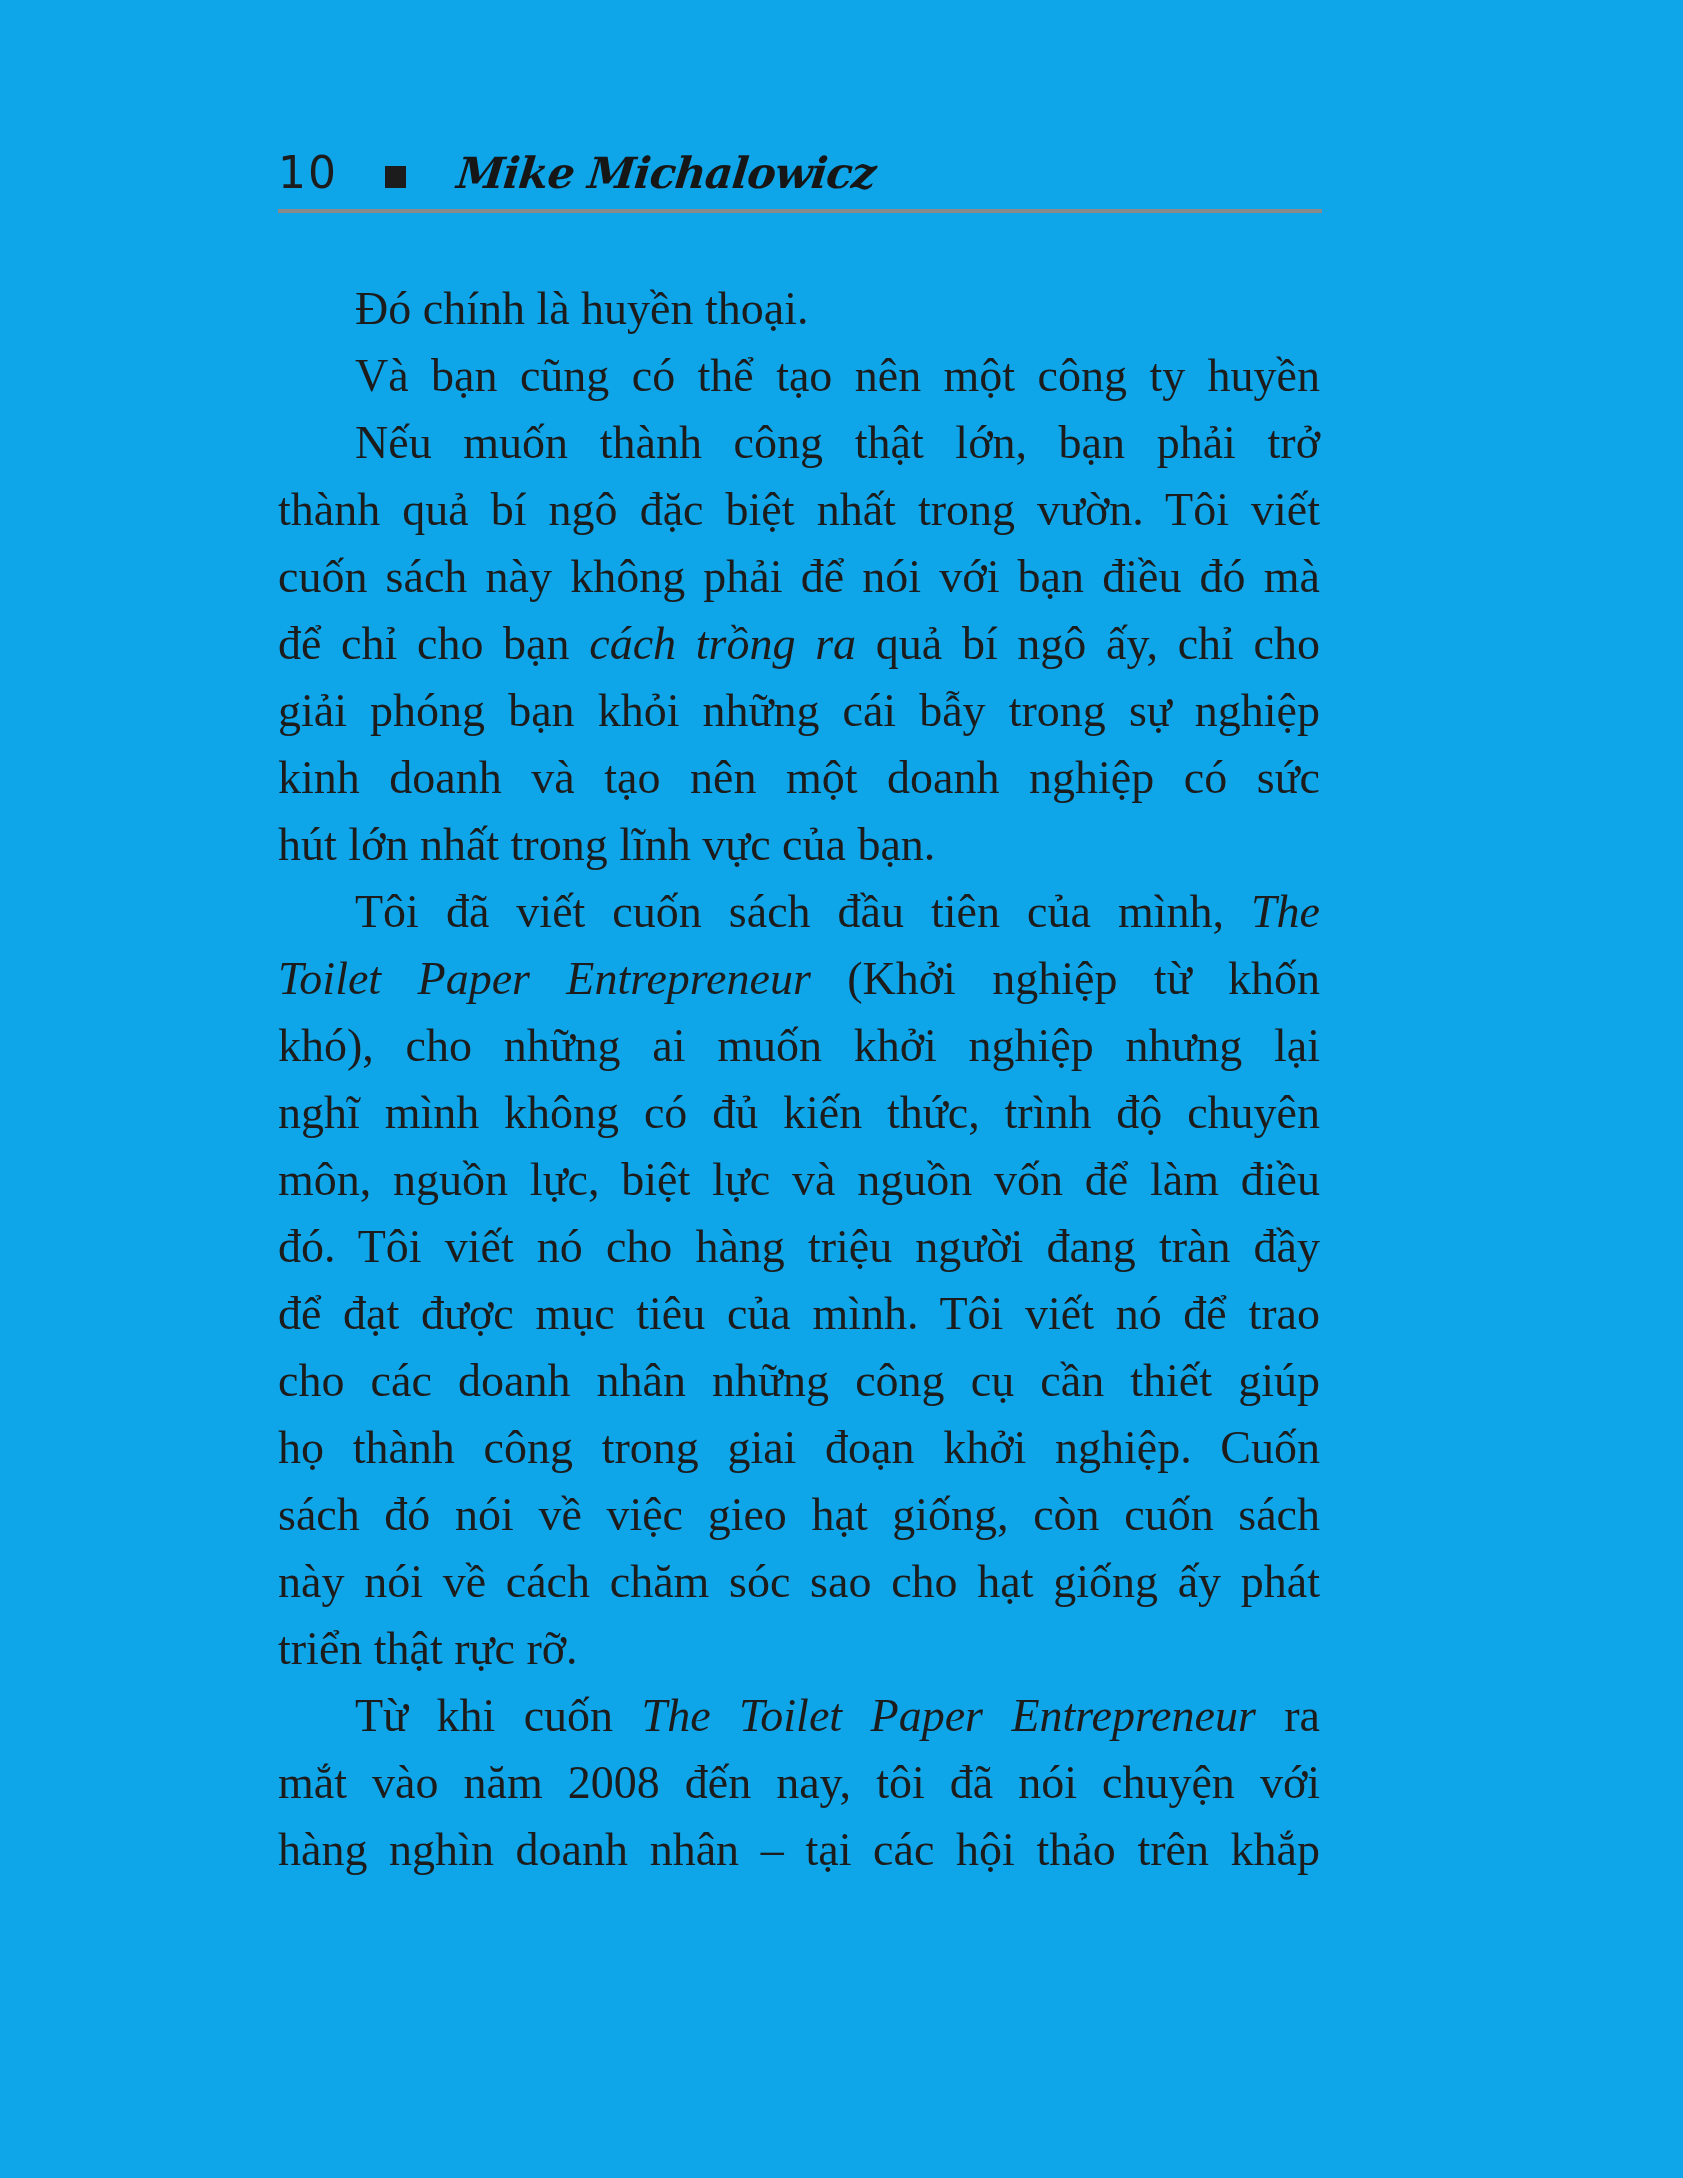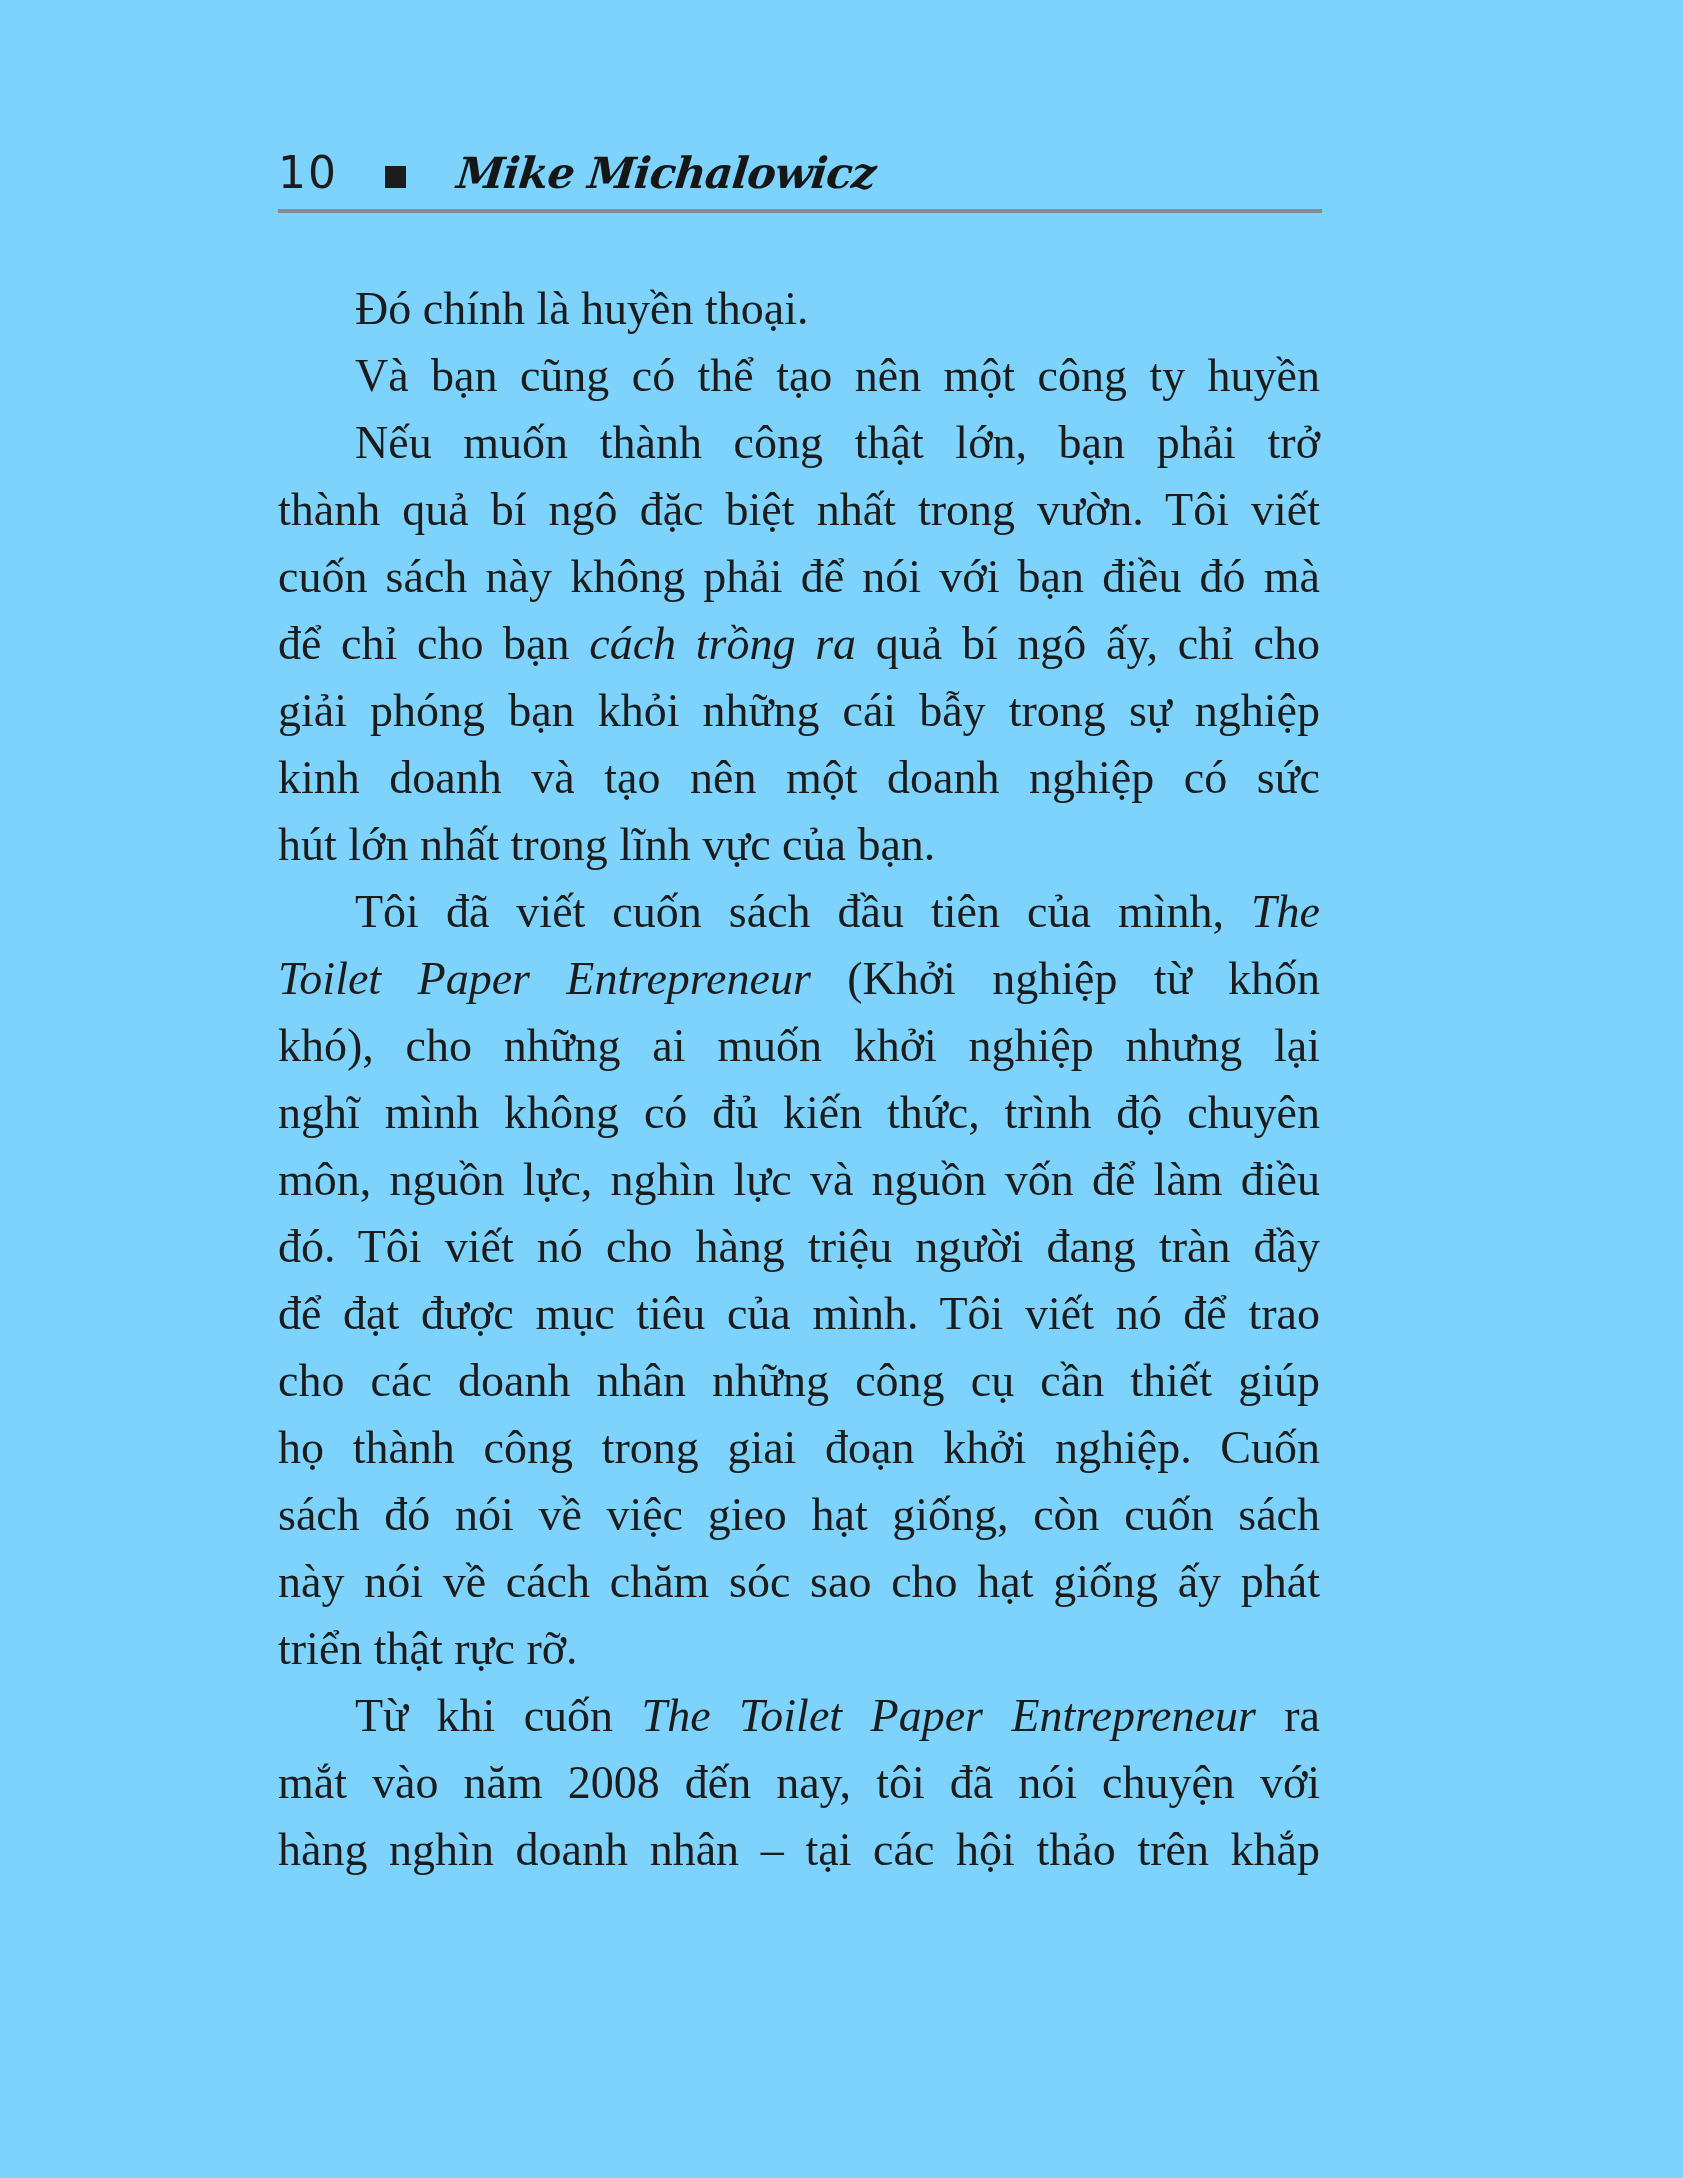--- a/index.html
+++ b/index.html
@@ -1,21 +1,21 @@
 <!DOCTYPE html>
 <html><head>
 <meta charset="utf-8">
 <style>
   html, body { margin: 0; padding: 0; }
   body { background: #e8e8e8; }
   .page {
     position: relative;
     width: 1683px;
     height: 2178px;
-    background: #7dd3fc;
+    background: #0ea5e9;
     overflow: hidden;
     font-family: "Liberation Serif", "DejaVu Serif", serif;
     color: #1c1c1c;
   }
   .header {
     position: absolute;
     left: 278px;
     top: 147px;
     display: flex;
     align-items: center;
@@ -94,21 +94,21 @@
         <div class="line jline"><span>để chỉ cho bạn </span><span class="it">cách trồng ra</span><span> quả bí ngô ấy, chỉ cho</span></div>
         <div class="line jline"><span>giải phóng bạn khỏi những cái bẫy trong sự nghiệp</span></div>
         <div class="line jline"><span>kinh doanh và tạo nên một doanh nghiệp có sức</span></div>
         <div class="line lastline"><span>hút lớn nhất trong lĩnh vực của bạn.</span></div>
       </div>
       <div class="para">
         <div class="line jline indent"><span>Tôi đã viết cuốn sách đầu tiên của mình, </span><span class="it">The</span></div>
         <div class="line jline"><span class="it">Toilet Paper Entrepreneur</span><span> (Khởi nghiệp từ khốn</span></div>
         <div class="line jline"><span>khó), cho những ai muốn khởi nghiệp nhưng lại</span></div>
         <div class="line jline"><span>nghĩ mình không có đủ kiến thức, trình độ chuyên</span></div>
-        <div class="line jline"><span>môn, nguồn lực, nghìn lực và nguồn vốn để làm điều</span></div>
+        <div class="line jline"><span>môn, nguồn lực, biệt lực và nguồn vốn để làm điều</span></div>
         <div class="line jline"><span>đó. Tôi viết nó cho hàng triệu người đang tràn đầy</span></div>
         <div class="line jline"><span>để đạt được mục tiêu của mình. Tôi viết nó để trao</span></div>
         <div class="line jline"><span>cho các doanh nhân những công cụ cần thiết giúp</span></div>
         <div class="line jline"><span>họ thành công trong giai đoạn khởi nghiệp. Cuốn</span></div>
         <div class="line jline"><span>sách đó nói về việc gieo hạt giống, còn cuốn sách</span></div>
         <div class="line jline"><span>này nói về cách chăm sóc sao cho hạt giống ấy phát</span></div>
         <div class="line lastline"><span>triển thật rực rỡ.</span></div>
       </div>
       <div class="para">
         <div class="line jline indent"><span>Từ khi cuốn </span><span class="it">The Toilet Paper Entrepreneur</span><span> ra</span></div>

